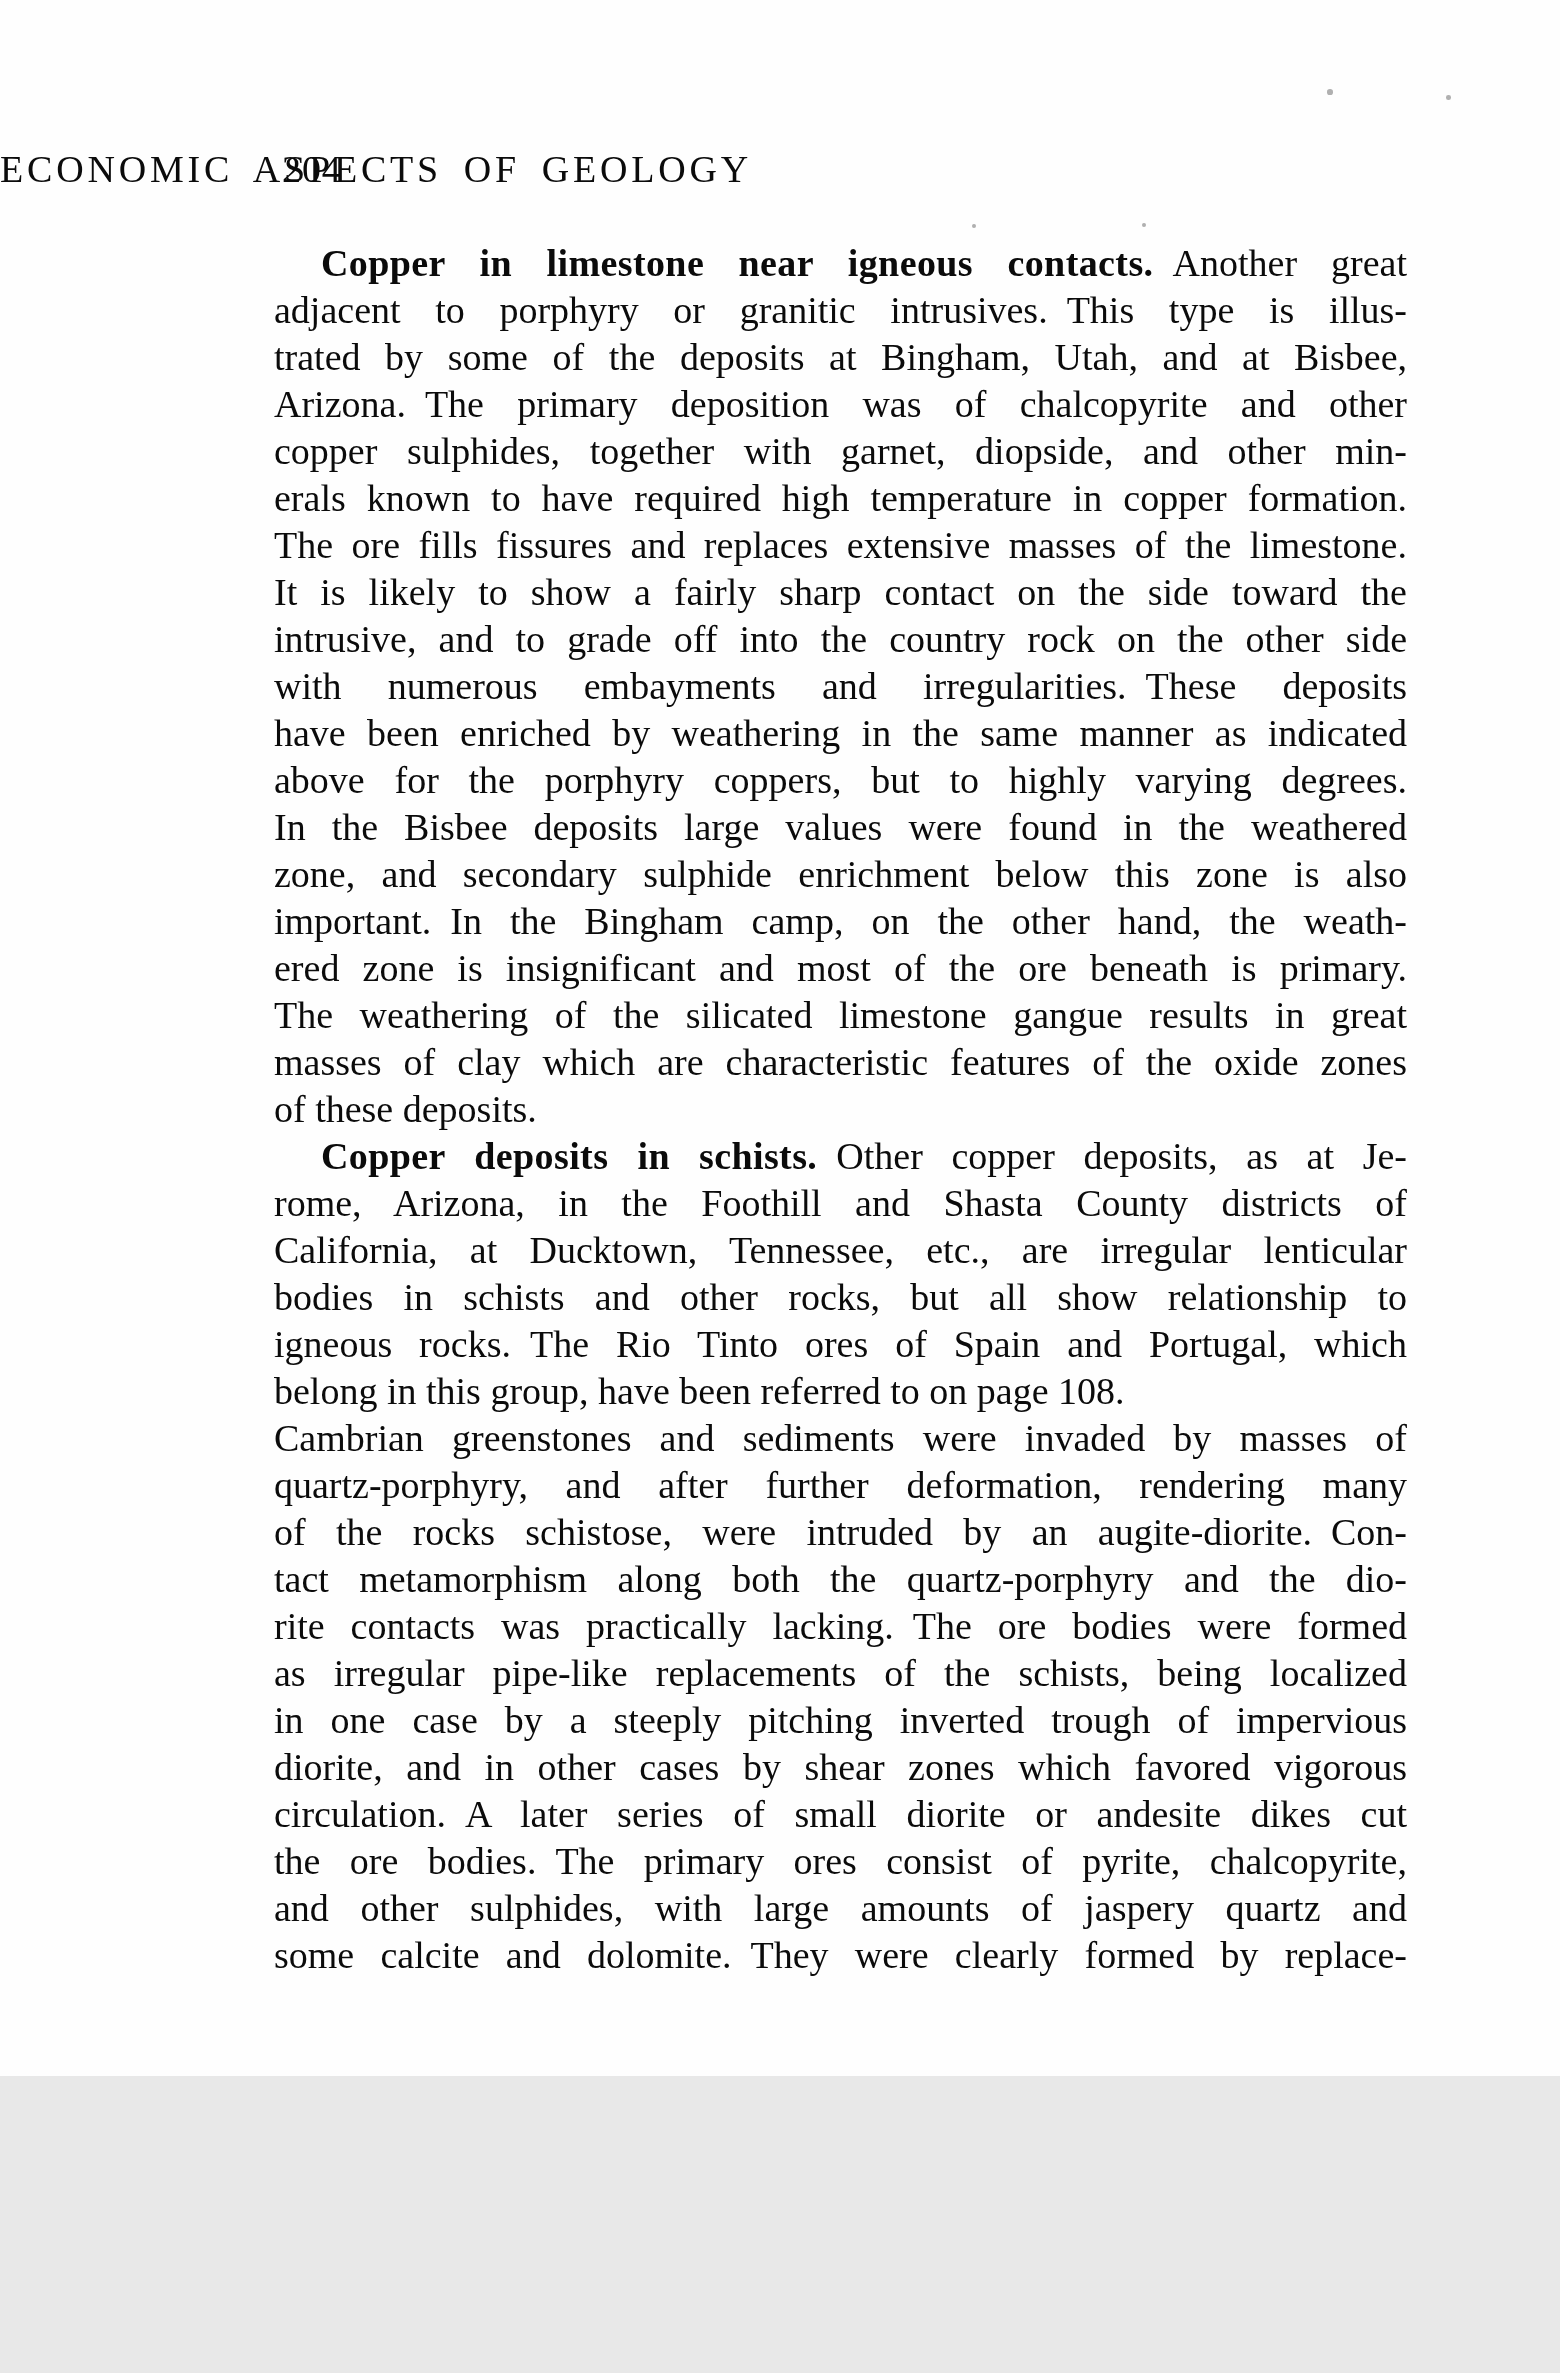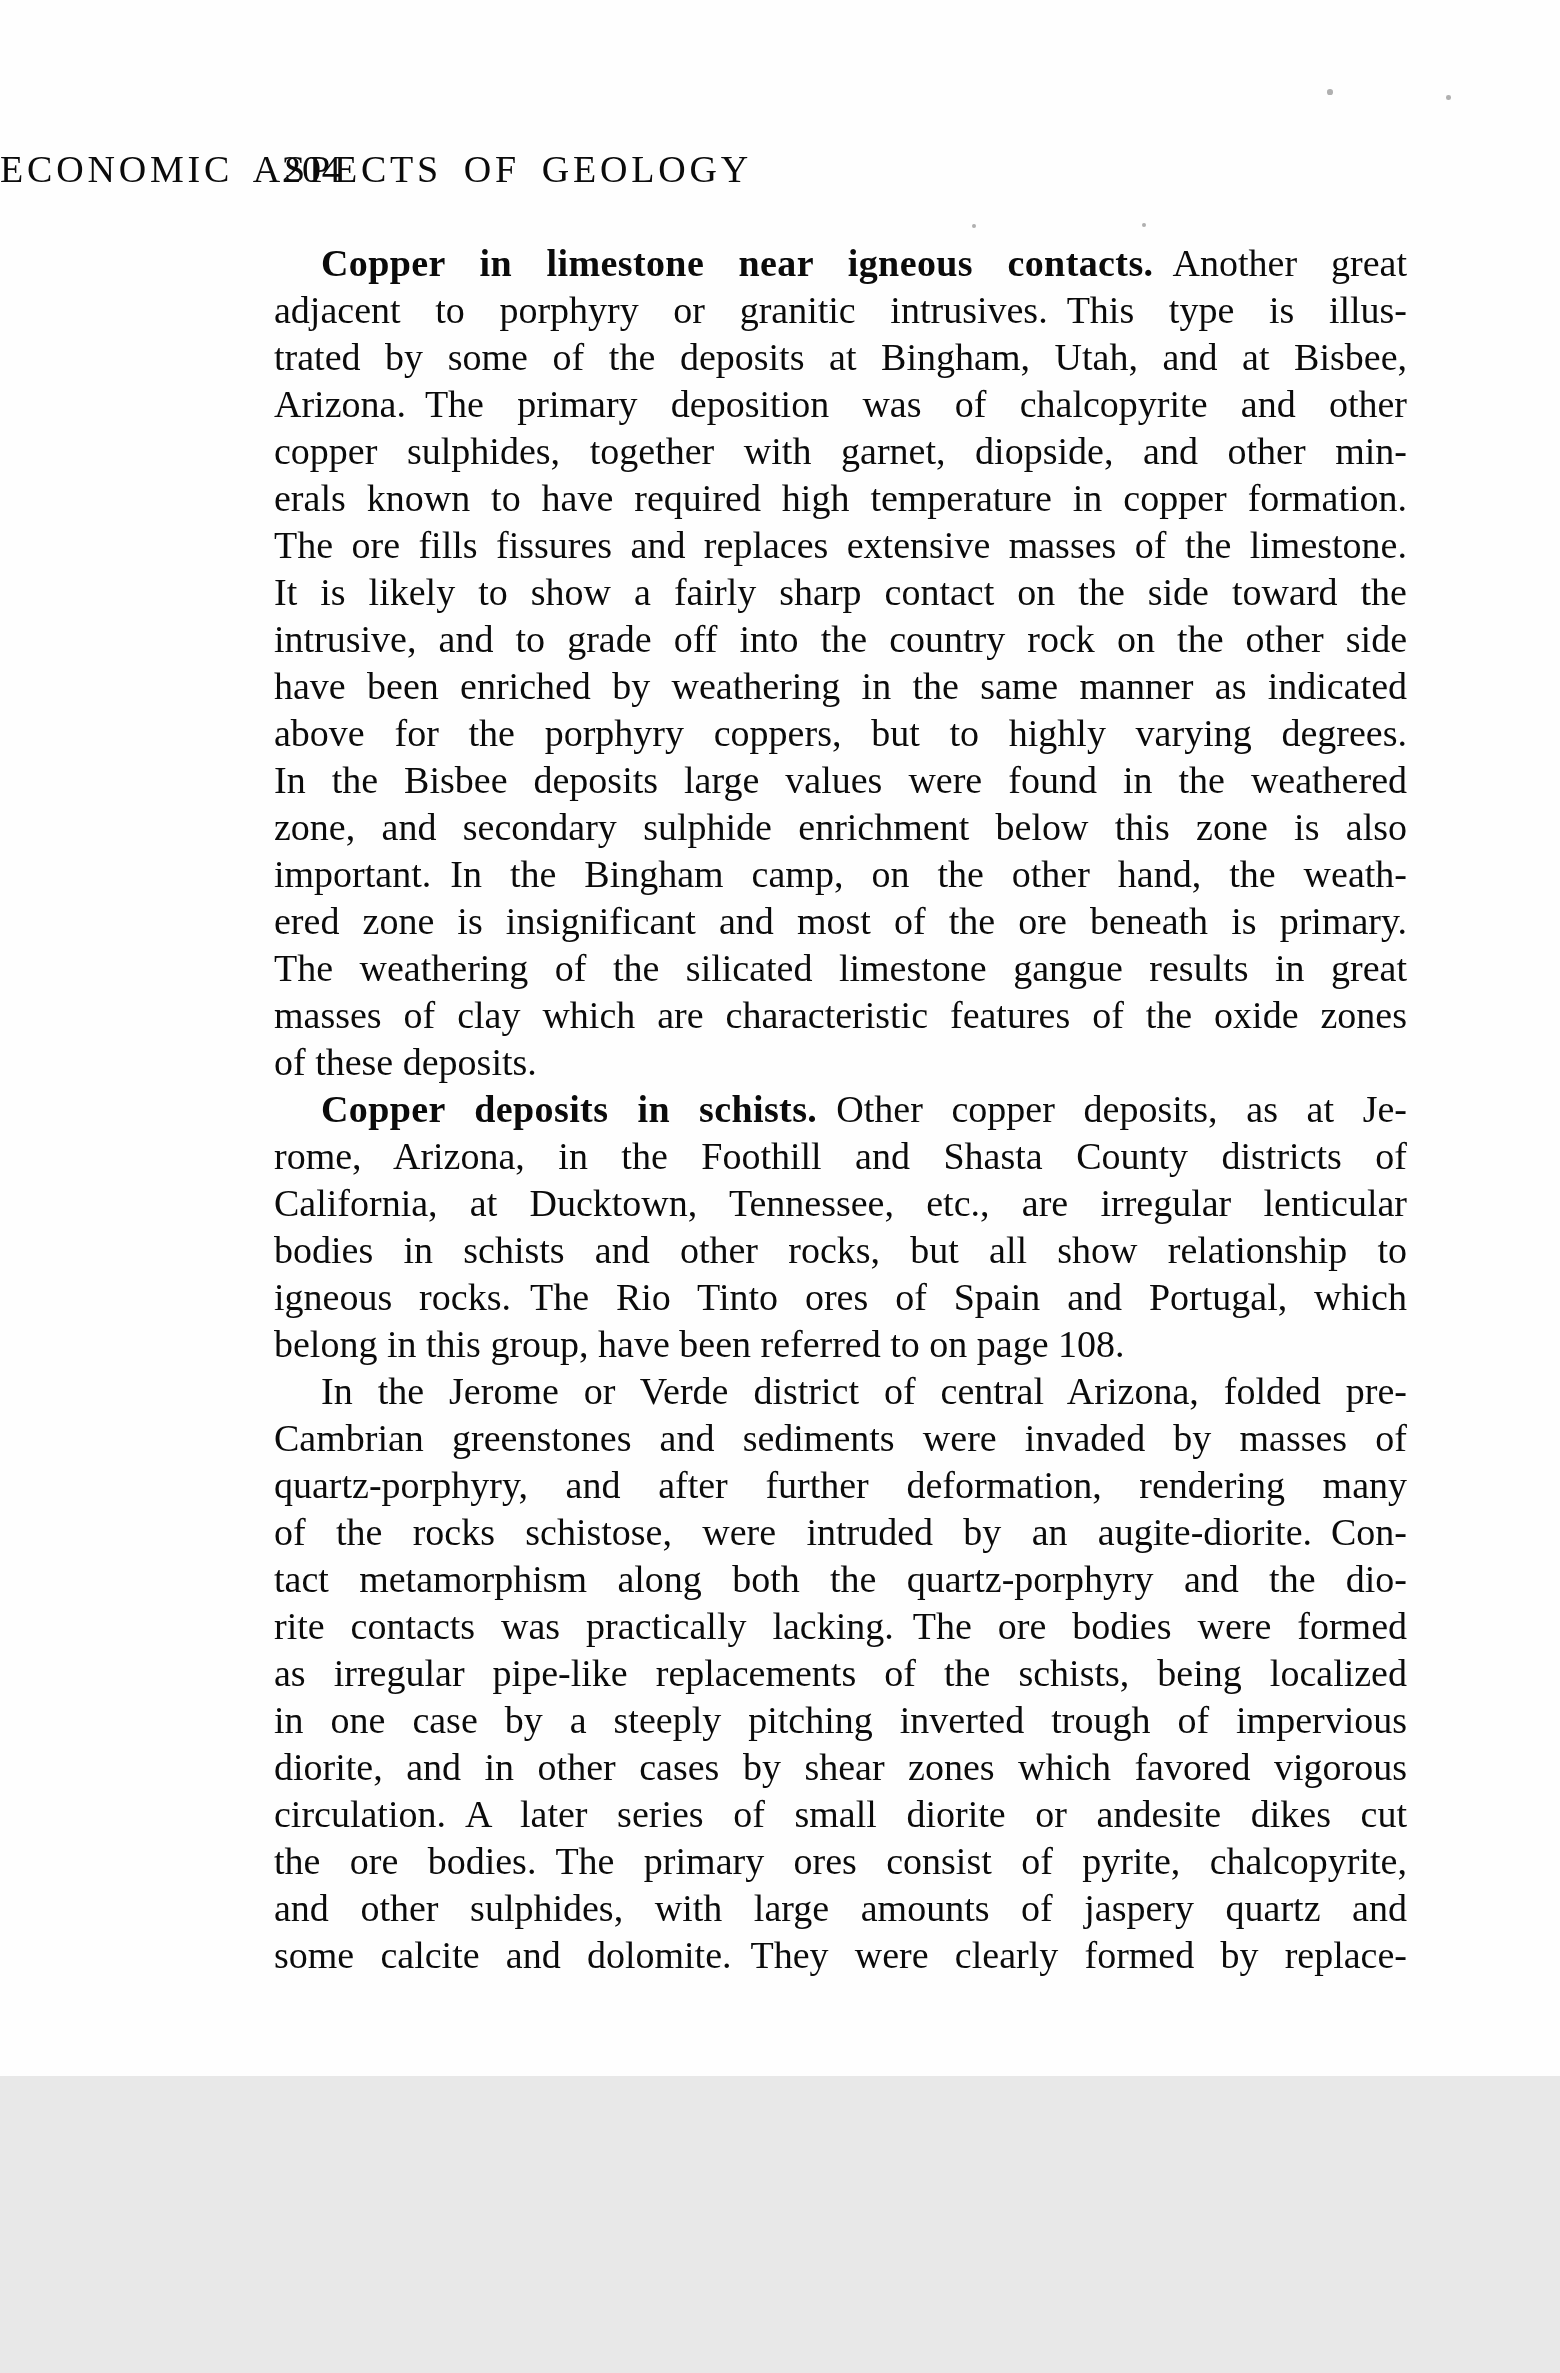--- a/index.html
+++ b/index.html
@@ -65,36 +65,36 @@
   <main class="body-text">
       <div class="line indent"><span class="runin">Copper in limestone near igneous contacts.</span> Another great</div>
       <div class="line">adjacent to porphyry or granitic intrusives. This type is illus-</div>
       <div class="line">trated by some of the deposits at Bingham, Utah, and at Bisbee,</div>
       <div class="line">Arizona. The primary deposition was of chalcopyrite and other</div>
       <div class="line">copper sulphides, together with garnet, diopside, and other min-</div>
       <div class="line">erals known to have required high temperature in copper formation.</div>
       <div class="line">The ore fills fissures and replaces extensive masses of the limestone.</div>
       <div class="line">It is likely to show a fairly sharp contact on the side toward the</div>
       <div class="line">intrusive, and to grade off into the country rock on the other side</div>
+      <div class="line">with numerous embayments and irregularities. These deposits</div>
       <div class="line">have been enriched by weathering in the same manner as indicated</div>
       <div class="line">above for the porphyry coppers, but to highly varying degrees.</div>
       <div class="line">In the Bisbee deposits large values were found in the weathered</div>
       <div class="line">zone, and secondary sulphide enrichment below this zone is also</div>
       <div class="line">important. In the Bingham camp, on the other hand, the weath-</div>
       <div class="line">ered zone is insignificant and most of the ore beneath is primary.</div>
       <div class="line">The weathering of the silicated limestone gangue results in great</div>
       <div class="line">masses of clay which are characteristic features of the oxide zones</div>
       <div class="line para-end">of these deposits.</div>
       <div class="line indent"><span class="runin">Copper deposits in schists.</span> Other copper deposits, as at Je-</div>
       <div class="line">rome, Arizona, in the Foothill and Shasta County districts of</div>
       <div class="line">California, at Ducktown, Tennessee, etc., are irregular lenticular</div>
       <div class="line">bodies in schists and other rocks, but all show relationship to</div>
       <div class="line">igneous rocks. The Rio Tinto ores of Spain and Portugal, which</div>
       <div class="line para-end">belong in this group, have been referred to on page 108.</div>
-      <div class="line indent">In the Jerome or Verde district of central Arizona, folded pre-</div>
       <div class="line">Cambrian greenstones and sediments were invaded by masses of</div>
       <div class="line">quartz-porphyry, and after further deformation, rendering many</div>
       <div class="line">of the rocks schistose, were intruded by an augite-diorite. Con-</div>
       <div class="line">tact metamorphism along both the quartz-porphyry and the dio-</div>
       <div class="line">rite contacts was practically lacking. The ore bodies were formed</div>
       <div class="line">as irregular pipe-like replacements of the schists, being localized</div>
       <div class="line">in one case by a steeply pitching inverted trough of impervious</div>
       <div class="line">diorite, and in other cases by shear zones which favored vigorous</div>
       <div class="line">circulation. A later series of small diorite or andesite dikes cut</div>
       <div class="line">the ore bodies. The primary ores consist of pyrite, chalcopyrite,</div>

